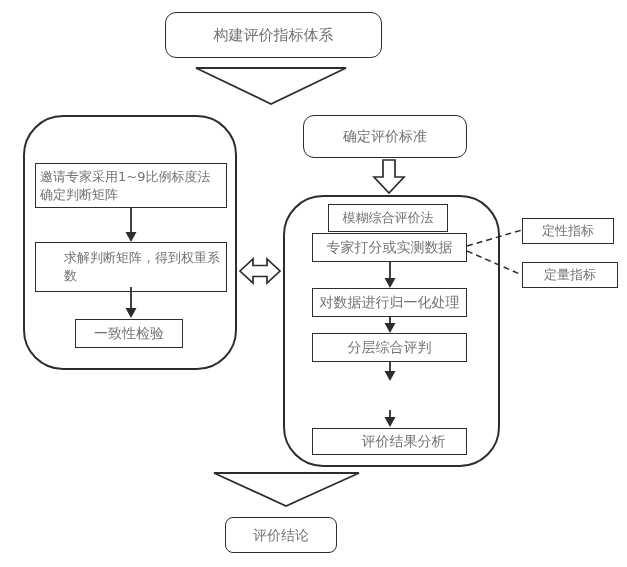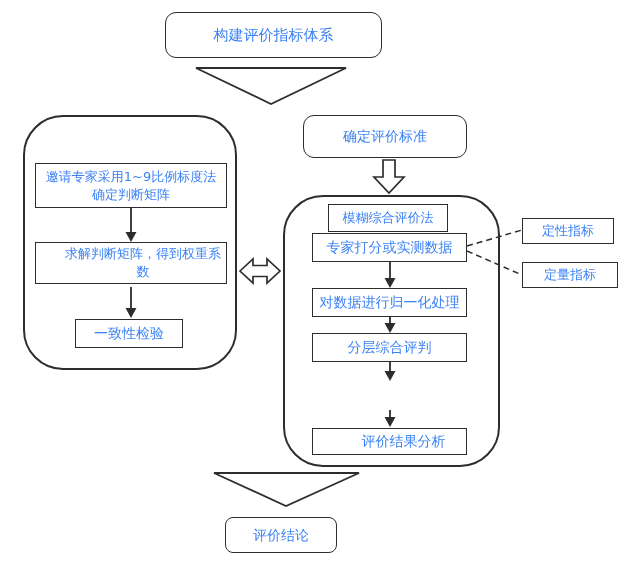--- a/index.html
+++ b/index.html
@@ -15,24 +15,23 @@
     background: #ffffff;
     overflow: hidden;
     color: #141414;
   }
   .node {
     position: absolute;
     box-sizing: border-box;
     display: flex;
     align-items: center;
     justify-content: center;
-    text-align: center;
     border: 1.5px solid #2d2d2d;
     background: #ffffff;
-    color: #3b82f6;
+    color: #737373;
     font-size: 14px;
     line-height: 1.35;
     padding: 1px 4px;
   }
   .rounded { border-radius: 11px; }
   .group {
     position: absolute;
     box-sizing: border-box;
     border: 2px solid #2d2d2d;
     border-radius: 40px;
@@ -51,21 +50,21 @@
 <body>
 
 <div class="canvas">
 
   <div class="group" style="left:23px; top:115px; width:214px; height:255px;"></div>
   <div class="group" style="left:283px; top:195px; width:217px; height:272px;"></div>
 
   <div class="node rounded fs15" style="left:165px; top:12px; width:217px; height:46px;">构建评价指标体系</div>
 
   <div class="node fs13" style="left:35px; top:163px; width:192px; height:45px;">邀请专家采用1~9比例标度法确定判断矩阵</div>
-  <div class="node fs13" style="left:35px; top:242px; width:192px; height:42px;padding-left:28px;">求解判断矩阵，得到权重系数</div>
+  <div class="node fs13" style="left:35px; top:242px; width:192px; height:50px;padding-left:28px;">求解判断矩阵，得到权重系数</div>
   <div class="node" style="left:75px; top:319px; width:108px; height:29px;">一致性检验</div>
 
   <div class="node rounded" style="left:303px; top:115px; width:164px; height:43px;">确定评价标准</div>
 
   <div class="node fs13" style="left:328px; top:204px; width:120px; height:28px;">模糊综合评价法</div>
   <div class="node" style="left:312px; top:233px; width:155px; height:29px;">专家打分或实测数据</div>
   <div class="node" style="left:312px; top:288px; width:155px; height:29px;">对数据进行归一化处理</div>
   <div class="node" style="left:312px; top:333px; width:155px; height:29px;">分层综合评判</div>
   <div class="node" style="left:312px; top:428px; width:155px; height:27px;padding-left:32px;">评价结果分析</div>
 

